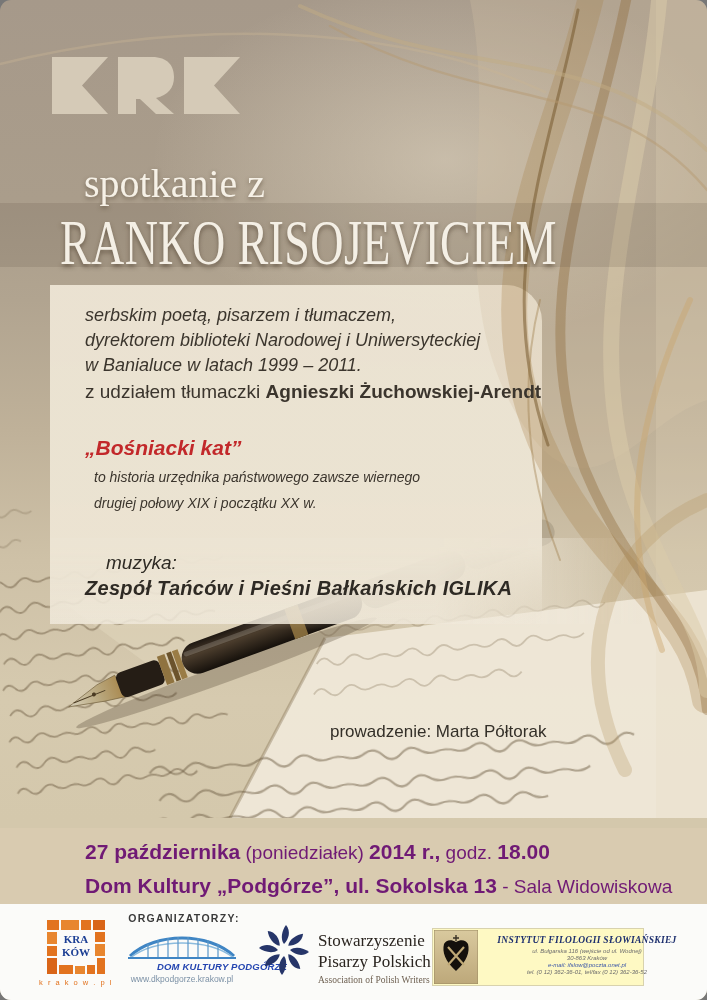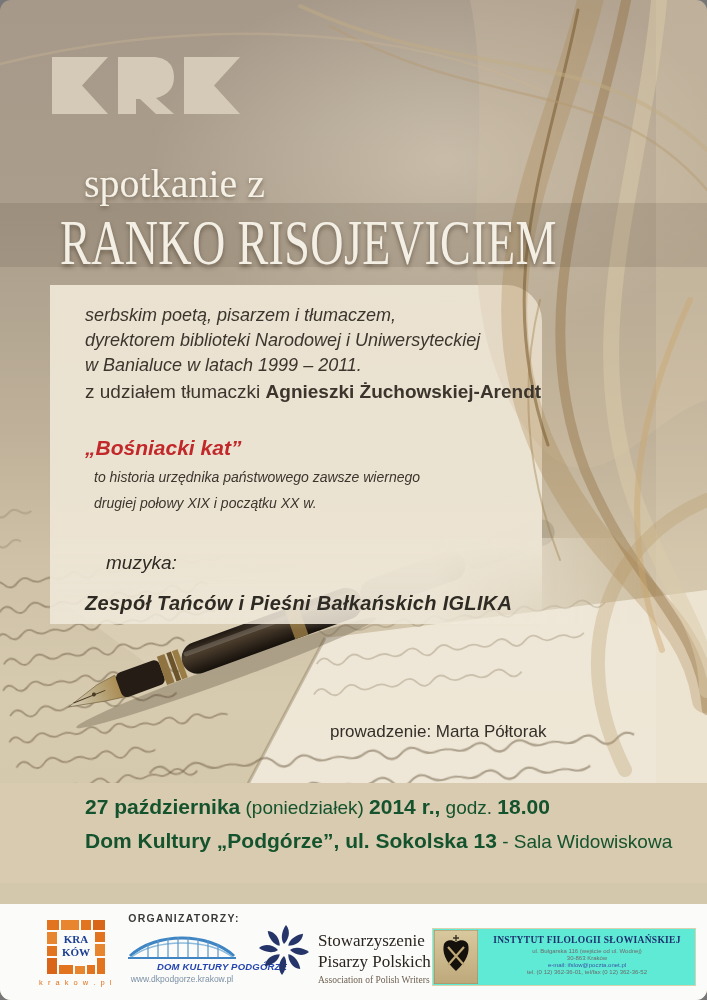--- a/index.html
+++ b/index.html
@@ -30,41 +30,41 @@
 
   
   .txt{color:#3b352d;}
   .intro{left:85px;top:303px;font-style:italic;font-size:18px;line-height:25px;}
   .partic{left:85px;top:378px;font-size:19px;line-height:27px;color:#3b352d;}
   .partic .b{font-weight:bold;}
   .partic .small{font-size:16px;}
   .book-title{left:85px;top:436px;font-size:21px;font-weight:bold;font-style:italic;color:#c2282a;}
   .book-desc{left:94px;top:464px;font-style:italic;font-size:14px;line-height:26px;}
   .music-label{left:85px;top:552px;font-size:19px;font-weight:normal;font-style:italic;color:#2e2a24;margin-left:21px;}
-  .music-line{left:85px;top:577px;font-size:20px;font-weight:bold;font-style:italic;color:#2e2a24;letter-spacing:.3px;margin-top:15px;}
+  .music-line{left:85px;top:577px;font-size:20px;font-weight:bold;font-style:italic;color:#2e2a24;letter-spacing:.3px;}
   .host{left:330px;top:722px;font-size:17px;color:#332f28;}
 
   
-  .dateband{left:0;top:783px;width:707px;height:100px;background:#d9cbb0;color:#14532d;}
+  .dateband{left:0;top:828px;width:707px;height:100px;background:#d9cbb0;color:#701a75;}
   .dline{position:absolute;left:85px;white-space:nowrap;font-size:19px;}
   .dline .b{font-weight:bold;font-size:21px;}
   .dline1{top:12px;}
   .dline2{top:46px;}
 
   
   .footer{left:0;top:904px;width:707px;height:96px;background:#fbfbf9;}
   .f-abs{position:absolute;}
   .krakow-url{left:28px;top:74px;width:96px;text-align:center;font-size:7.5px;letter-spacing:1.5px;color:#e2731f;}
   .org-label{left:124px;top:8px;width:120px;text-align:center;font-size:10.5px;letter-spacing:1.3px;color:#3a3a3a;font-weight:600;}
   .dkp-name{left:114px;top:57px;width:136px;text-align:center;font-size:9.5px;font-weight:bold;font-style:italic;color:#2344b0;letter-spacing:.2px;margin-left:40px;}
   .dkp-url{left:114px;top:70px;width:136px;text-align:center;font-size:8.5px;color:#7c91a6;}
   .spp-text{left:318px;top:26px;font-family:"Liberation Serif",serif;color:#2b2520;}
   .spp-l{font-size:17px;line-height:21px;}
   .spp-en{font-size:9.5px;color:#6e6051;margin-top:3px;}
-  .ifs{left:432px;top:24px;width:264px;height:58px;background:#5eead4;border:1px solid #d8d2ae;box-sizing:border-box;}
+  .ifs{left:432px;top:24px;width:212px;height:58px;background:#fef9c3;border:1px solid #d8d2ae;box-sizing:border-box;font-style:italic;}
   .ifs-text{position:absolute;left:47px;top:0;width:214px;}
   .ifs-title{margin-top:6px;text-align:center;font-family:"Liberation Serif",serif;font-weight:bold;
              font-size:9.5px;color:#1d2f6e;letter-spacing:.3px;}
   .ifs-addr{margin-top:3px;text-align:center;font-size:6px;line-height:7px;color:#6c6c6c;}
   .ifs-addr .mail{color:#3a56a8;}
 </style>
 </head>
 <body>
 
 <div class="poster">

